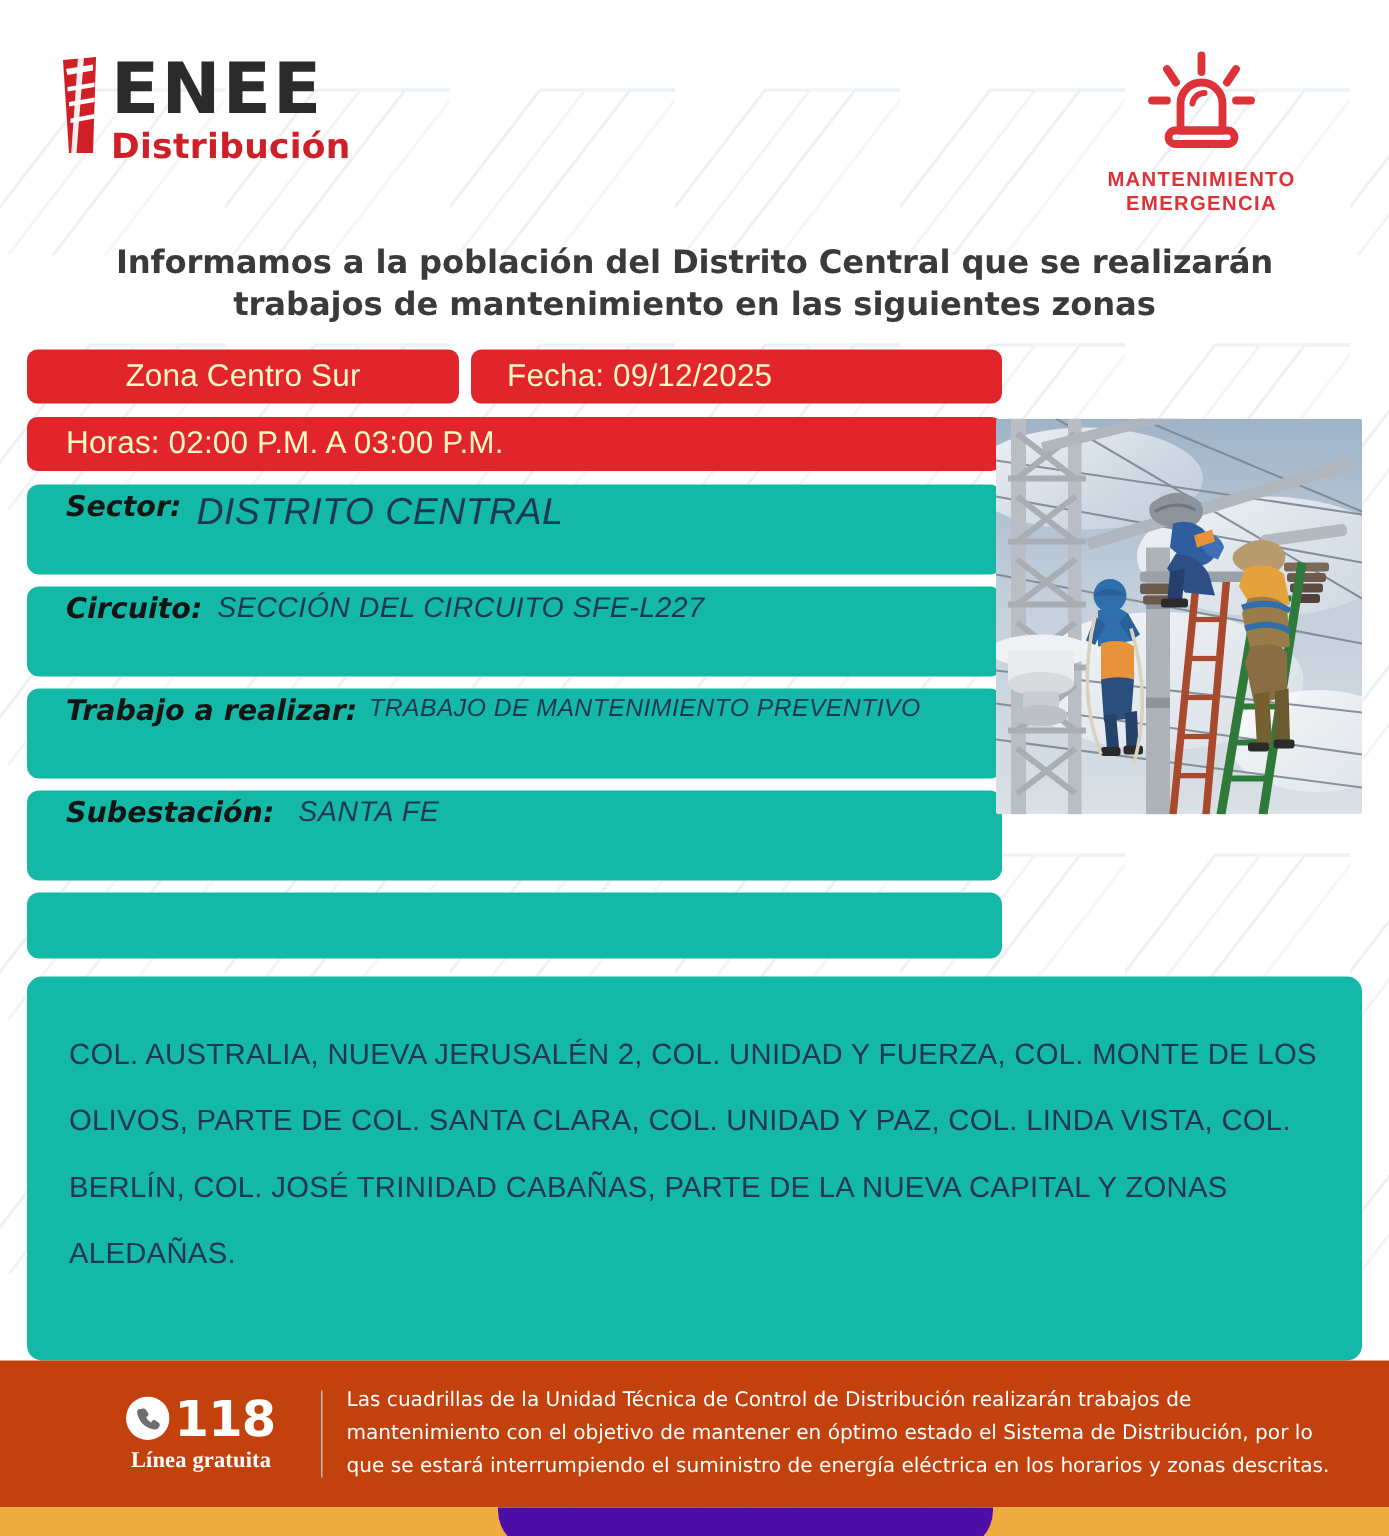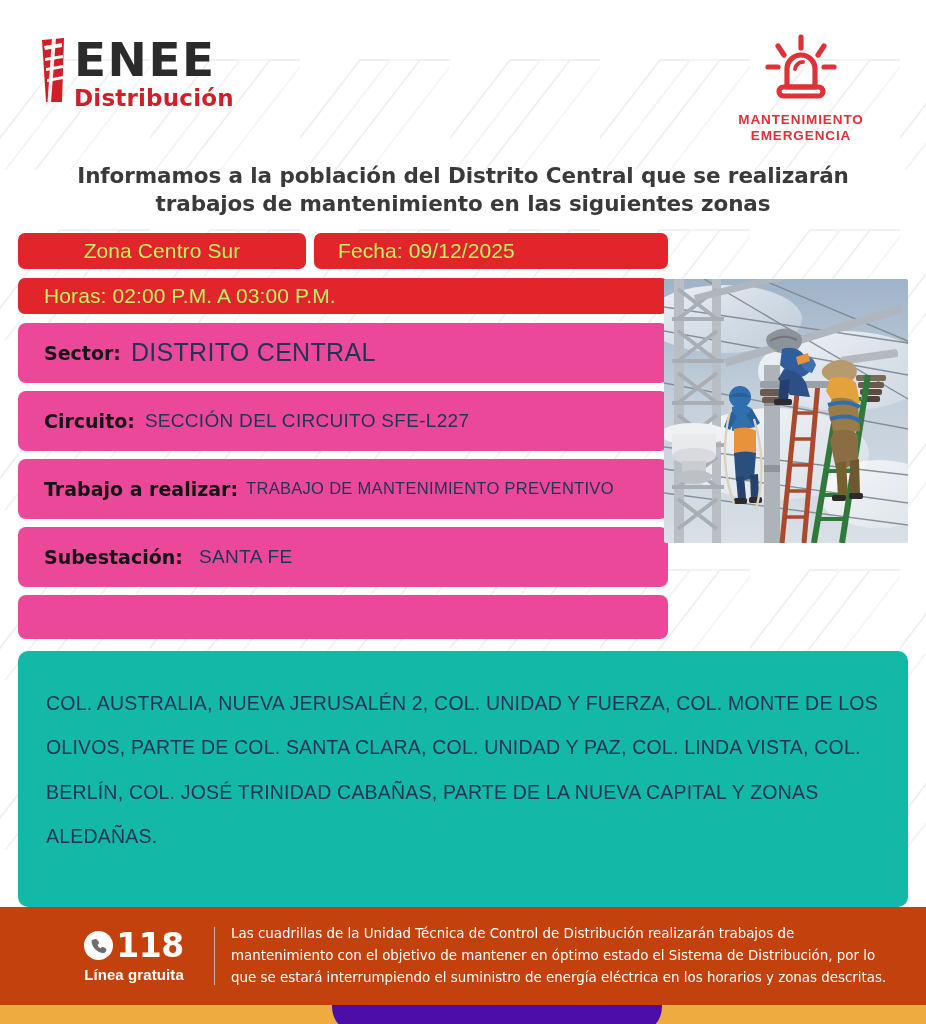--- a/index.html
+++ b/index.html
@@ -122,21 +122,21 @@
 
   
   .red-split {
     display: flex;
     gap: 8px;
     margin-bottom: 9px;
   }
   .bar-red {
     background: #e1252b;
     border-radius: 7px;
-    color: #bef264;
+    color: #fef9c3;
     font-size: 21px;
     font-weight: 500;
     height: 36px;
     display: flex;
     align-items: center;
     letter-spacing: .1px;
     font-family: "Liberation Sans", sans-serif;
   }
   .bar-zona {
     width: 288px;
@@ -149,27 +149,28 @@
     padding-left: 24px;
   }
   .bar-horas {
     width: 100%;
     padding-left: 26px;
     margin-bottom: 9px;
   }
 
   
   .row-teal {
-    background: #ec4899;
+    background: #14b8a6;
     border-radius: 8px;
     min-height: 60px;
     display: flex;
-    align-items: center;
+    align-items: flex-start;
     padding: 4px 14px 4px 26px;
     margin-bottom: 8px;
+    font-style: italic;
   }
   .row-teal.empty { min-height: 44px; margin-bottom: 0; }
 
   .row-label {
     font-weight: 700;
     color: #141414;
     font-size: 19px;
     white-space: nowrap;
     font-family: "DejaVu Sans", sans-serif;
   }
@@ -240,21 +241,21 @@
     font-weight: 700;
     letter-spacing: -0.5px;
     line-height: 1;
     font-family: "DejaVu Sans", sans-serif;
   }
   .phone-sub {
     font-size: 15px;
     font-weight: 700;
     margin-top: 4px;
     letter-spacing: .1px;
-    font-family: Liberation Sans, sans-serif;
+    font-family: Liberation Serif, serif;
   }
   .footer-divider {
     width: 1px;
     height: 58px;
     background: #b9b9b9;
     margin: 0 16px 0 6px;
     flex: 0 0 1px;
   }
   .footer-text {
     color: #ffffff;

